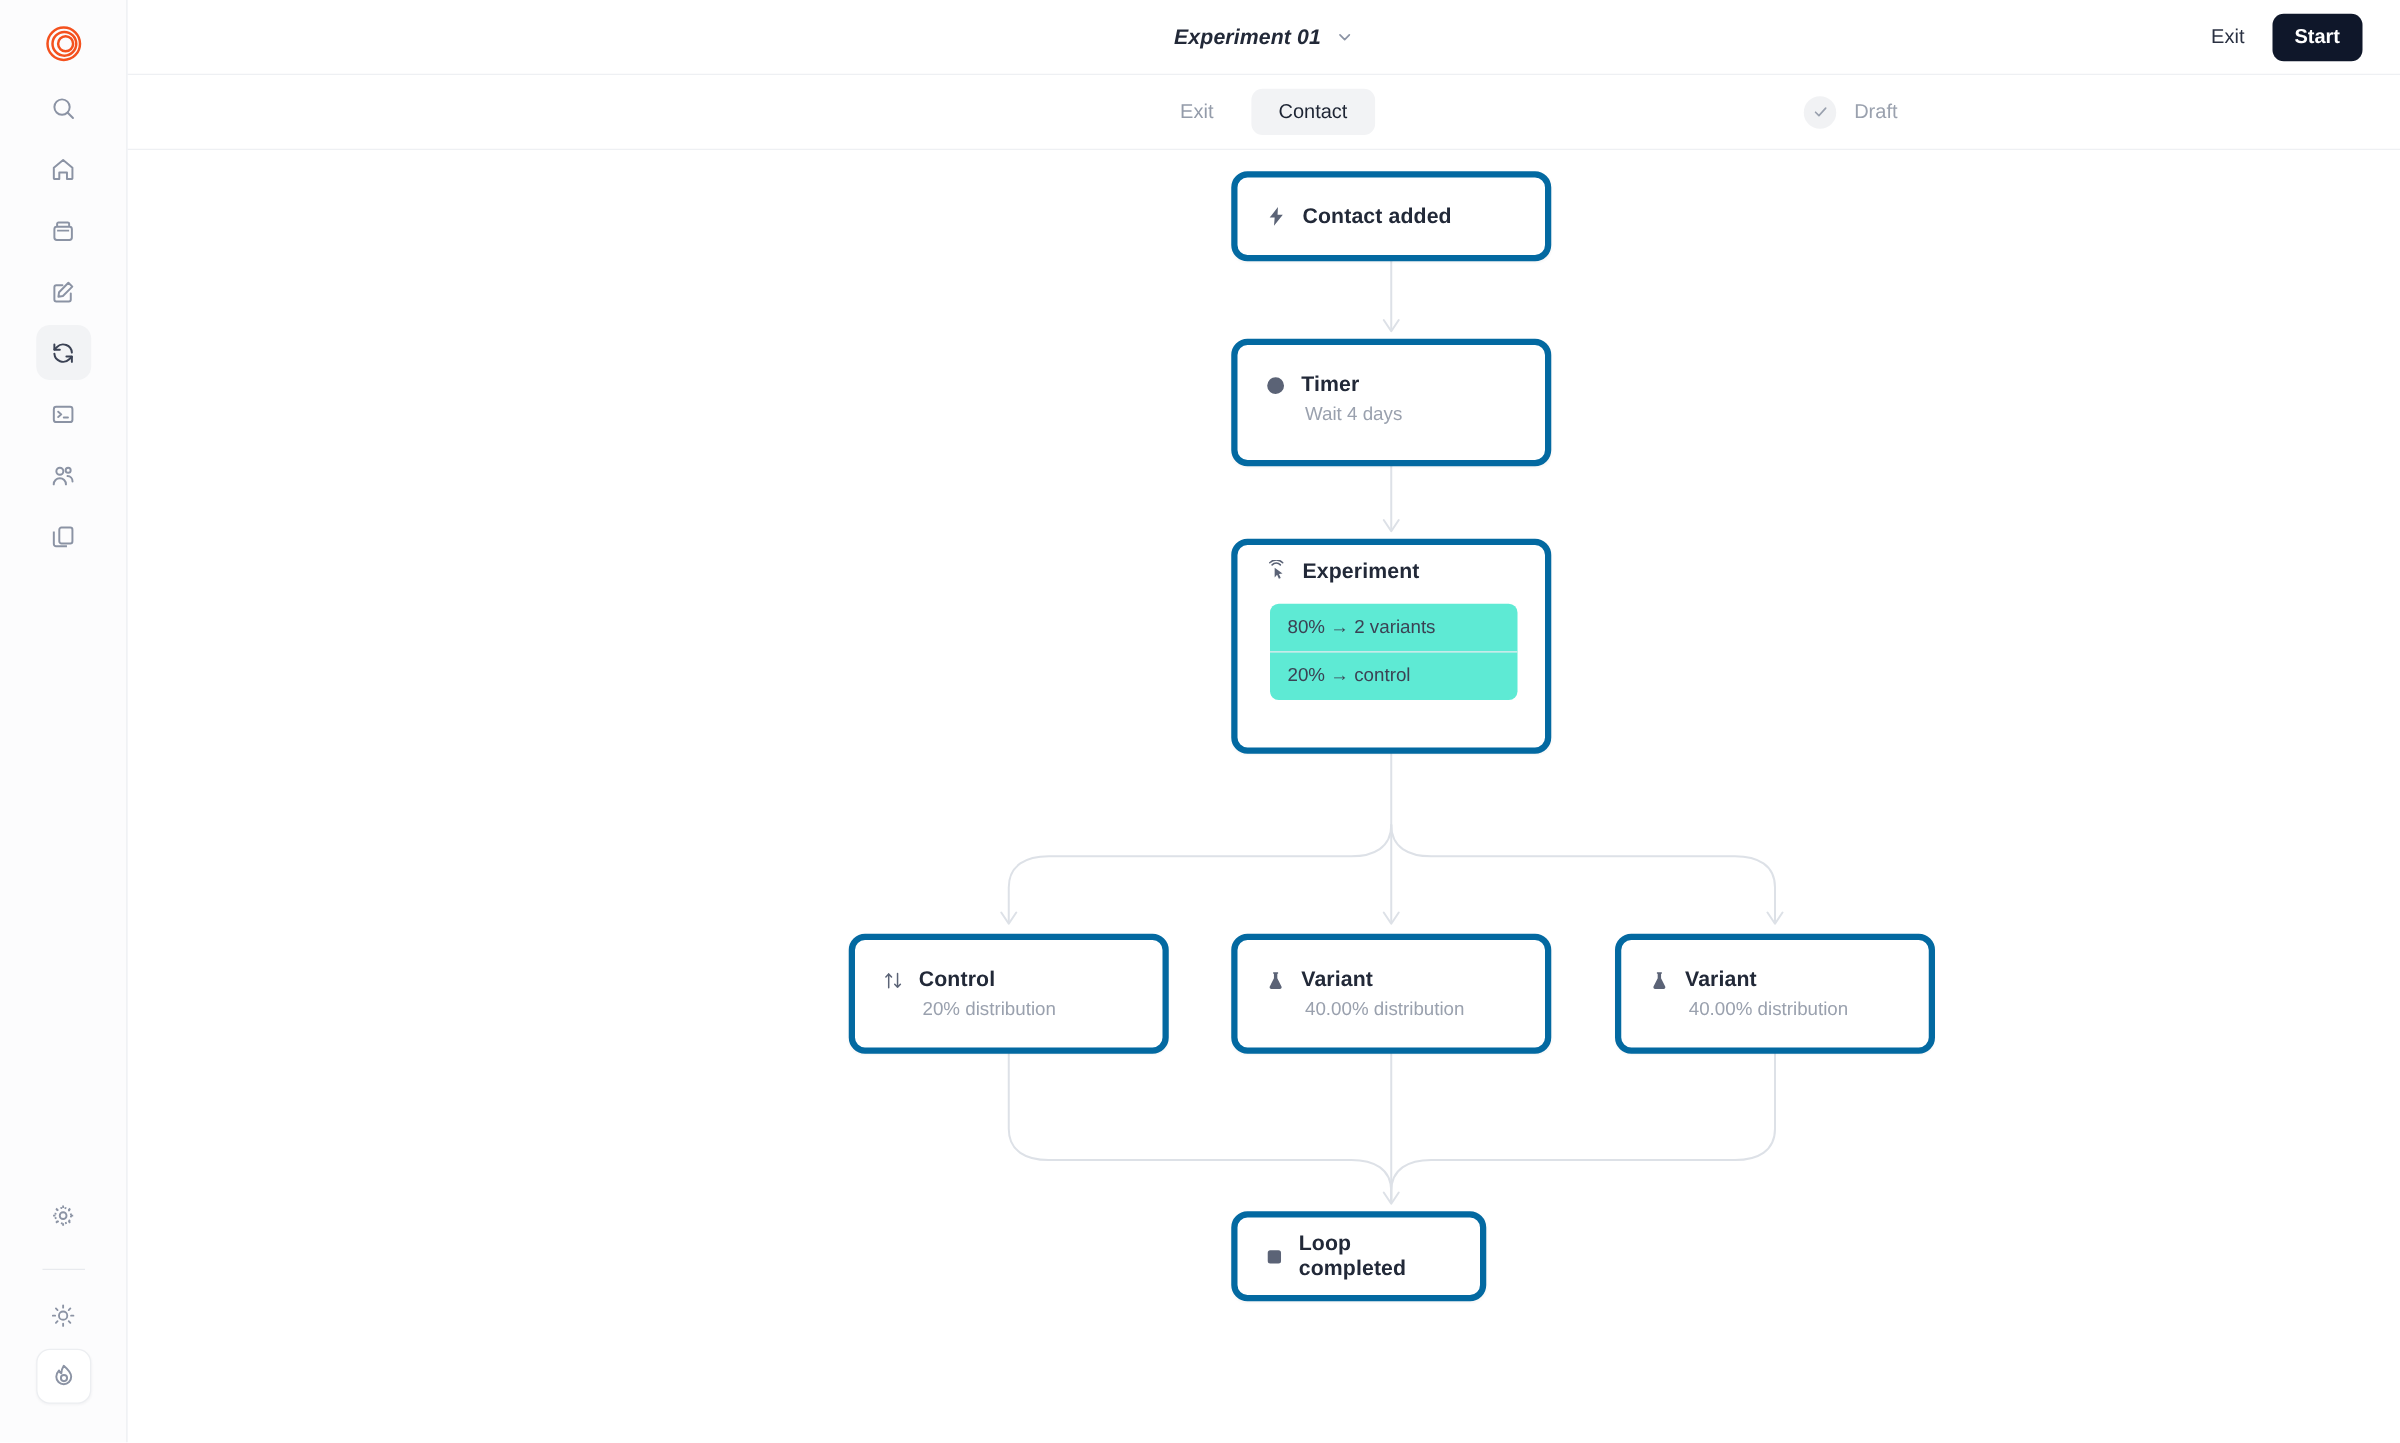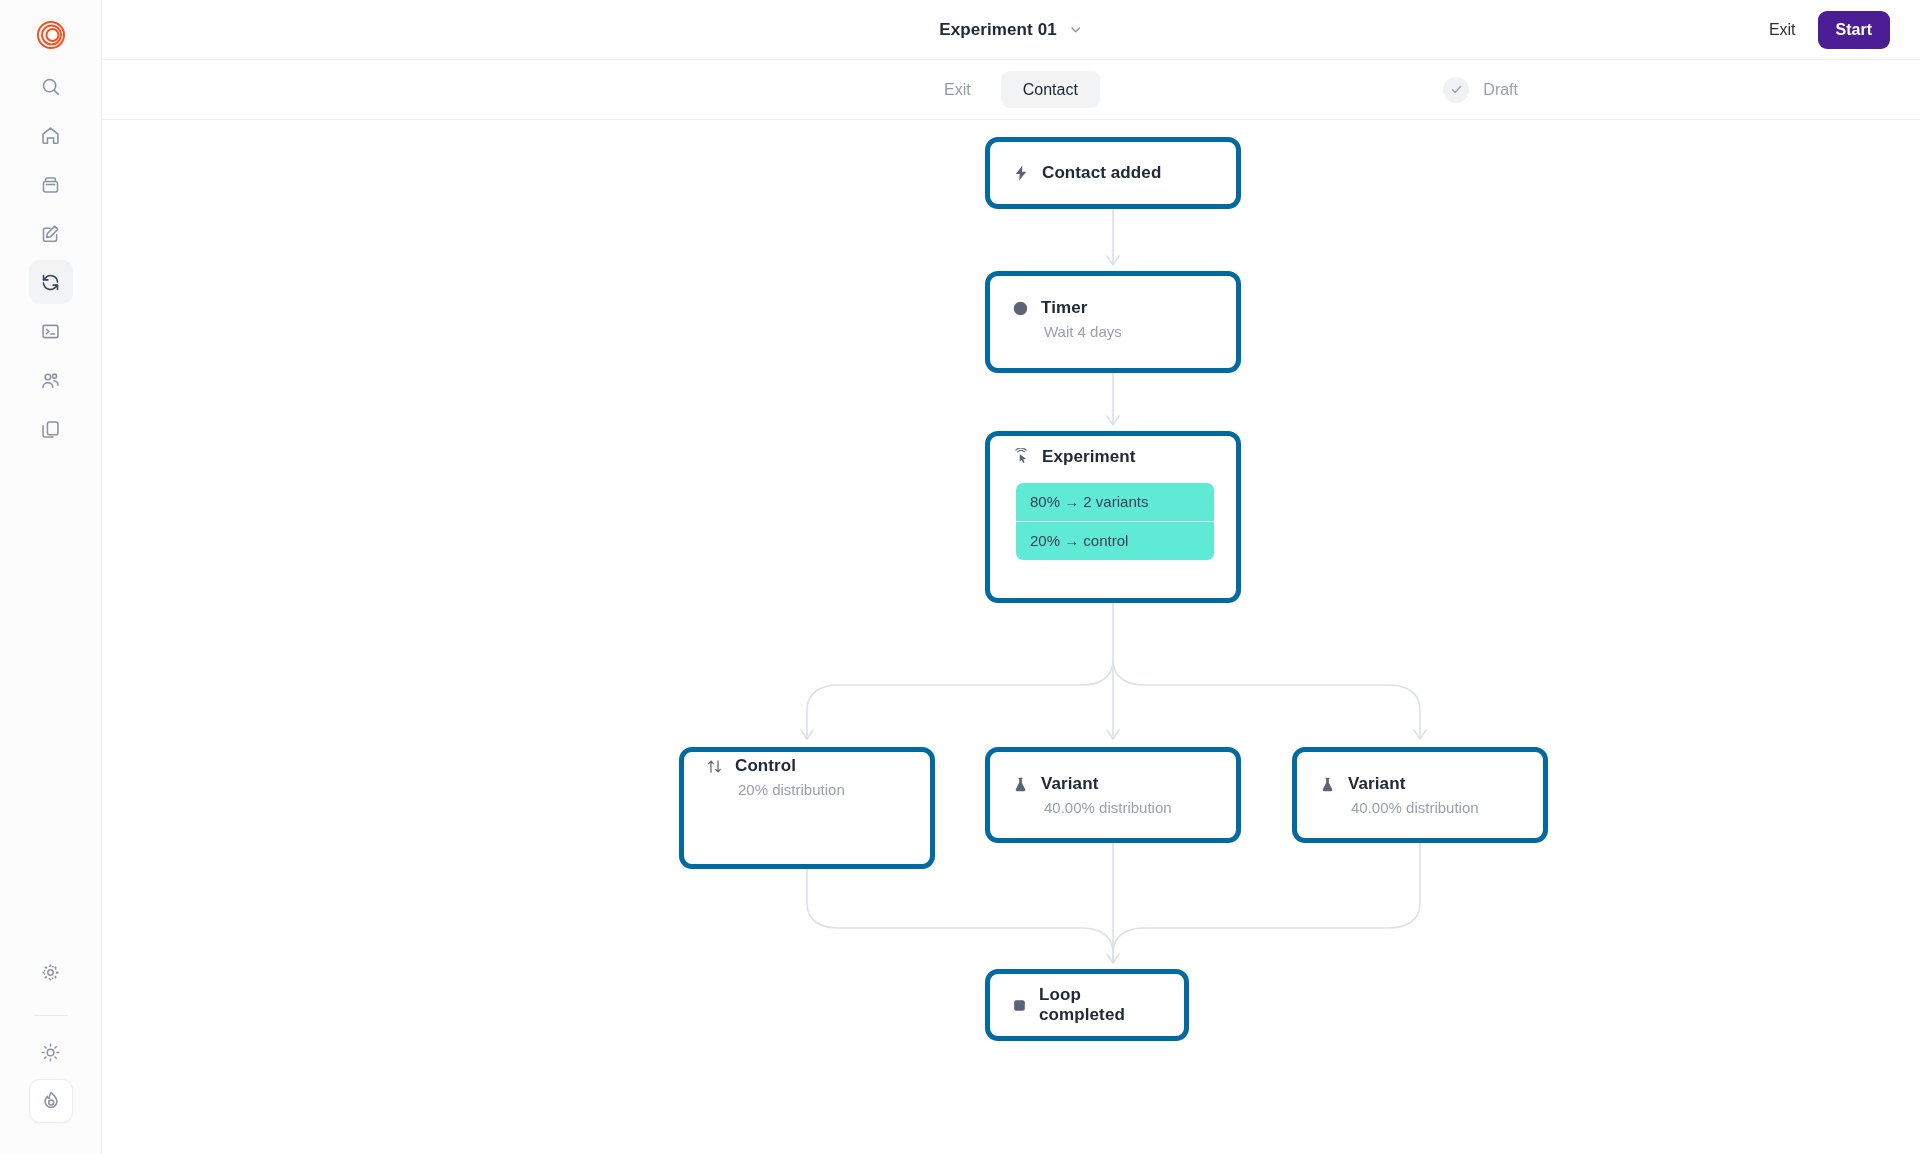--- a/index.html
+++ b/index.html
@@ -40,31 +40,31 @@
   .main { flex: 1 1 auto; display: flex; flex-direction: column; height: 1154px; position: relative; }
 
   .topbar {
     height: 60px; flex: 0 0 60px;
     border-bottom: 1px solid #eef0f3;
     display: flex; align-items: center;
     position: relative;
   }
   .title-wrap {
     position: absolute; left: 50%; transform: translateX(-50%);
-    display: flex; align-items: center; gap: 11px; cursor: pointer;
+    display: flex; align-items: center; gap: 11px; cursor: pointer; font-style: italic;
   }
   .doc-title { font-size: 17px; font-weight: 700; color: #222938; letter-spacing: .1px; }
   .chev { color: #8b93a4; display: flex; }
   .topbar-right {
     position: absolute; right: 30px; top: 0; height: 60px;
     display: flex; align-items: center; gap: 16px;
   }
   .exit-link { font-size: 16px; color: #2a3142; cursor: pointer; padding: 4px 6px; }
   .start-btn {
-    background: #4c1d95; color: #ffffff;
+    background: #0f172a; color: #ffffff;
     font-size: 16px; font-weight: 700;
     border: none; border-radius: 9px;
     padding: 9px 18px; cursor: pointer; line-height: 1.2; text-align: center;
   }
 
   .tabbar {
     height: 60px; flex: 0 0 60px;
     border-bottom: 1px solid #eef0f3;
     display: flex; align-items: center; position: relative;
   }
@@ -102,21 +102,21 @@
   }
   .node-head { display: flex; align-items: center; gap: 12px; padding: 0 22px; }
   .node-ico { display: flex; align-items: center; justify-content: center; color: #5b6376; flex: 0 0 auto; }
   .node-title { font-size: 17px; font-weight: 700; color: #222938; letter-spacing: .1px; }
   .node-sub { font-size: 15px; color: #9aa1ae; padding-left: 54px; margin-top: 5px; }
 
   
   #node-trigger { left: 883px; top: 17px; width: 256px; height: 72px; display: flex; align-items: center; }
   #node-timer   { left: 883px; top: 151px; width: 256px; height: 102px; padding-top: 22px; }
   #node-exp     { left: 883px; top: 311px; width: 256px; height: 172px; padding-top: 11px; }
-  #node-control { left: 577px; top: 627px; width: 256px; height: 122px; padding-top: 4px; }
+  #node-control { left: 577px; top: 627px; width: 256px; height: 96px; padding-top: 22px; }
   #node-var1    { left: 883px; top: 627px; width: 256px; height: 96px; padding-top: 22px; }
   #node-var2    { left: 1190px; top: 627px; width: 256px; height: 96px; padding-top: 22px; }
   #node-end     { left: 883px; top: 849px; width: 204px; height: 72px; display: flex; align-items: center; }
 
   .split-box {
     margin: 16px 22px 0 26px;
     background: #5eead4;
     border-radius: 7px;
     overflow: hidden;
   }

